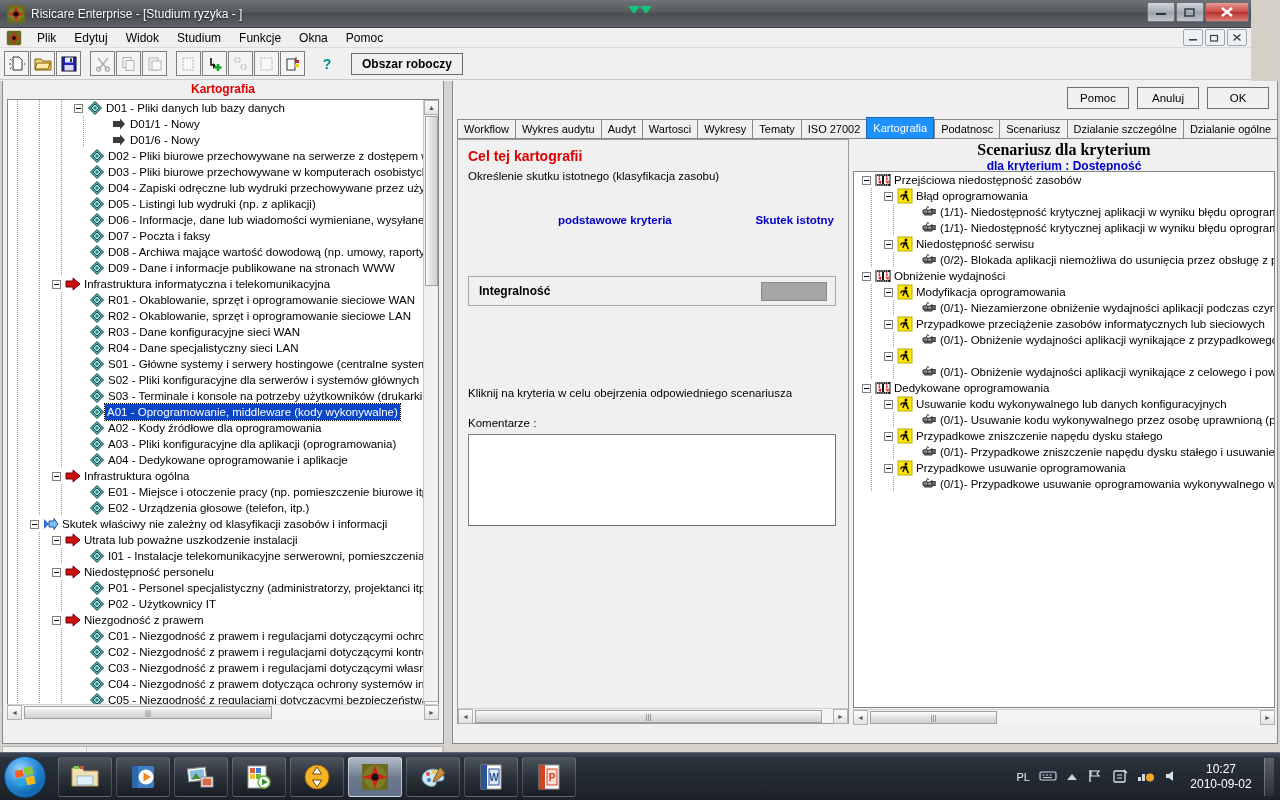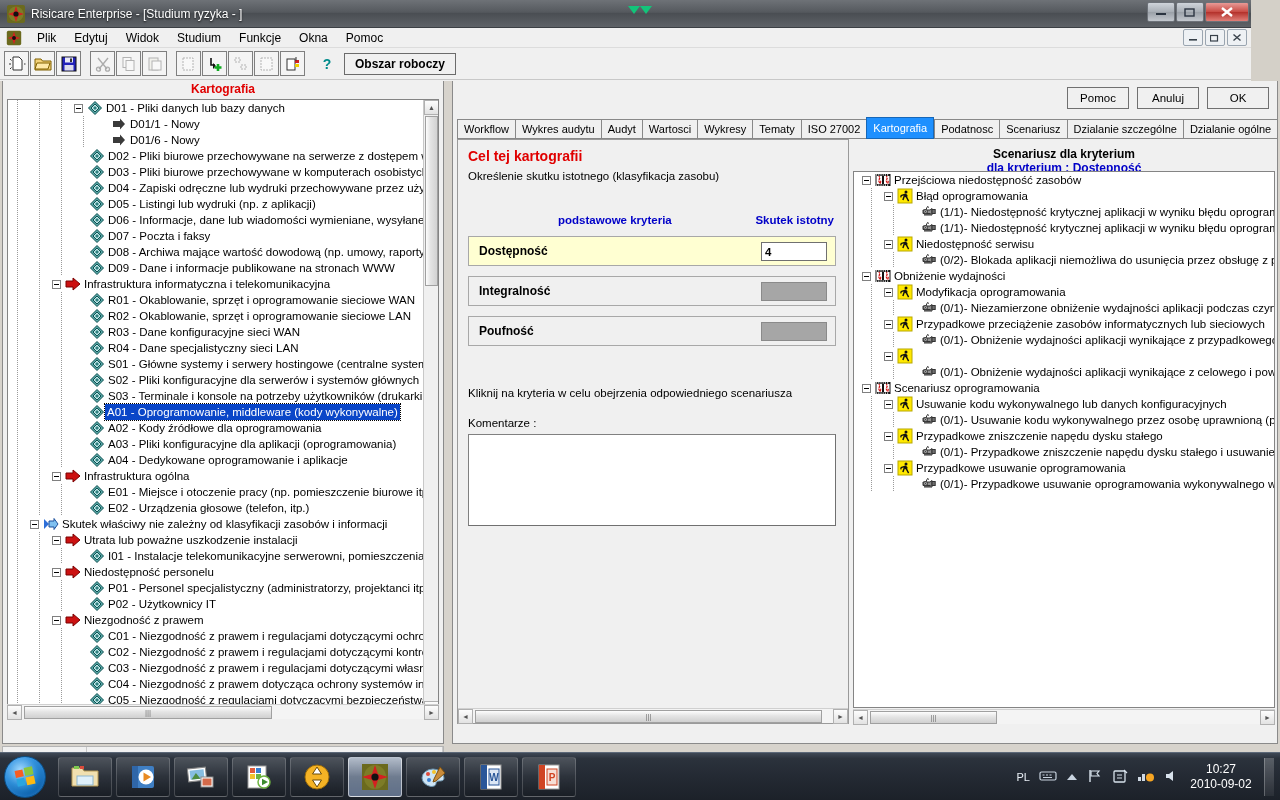--- a/index.html
+++ b/index.html
@@ -101,21 +101,21 @@
   }
   .tb-btn {
     width: 25px; height: 25px;
     border: 1px solid transparent;
     display: flex; align-items: center; justify-content: center;
     background: transparent;
   }
   .tb-btn.framed { border: 1px solid #7f7f7f; background:#f4f4f4; }
   .tb-sep { width: 7px; }
   .tb-workspace {
-    margin-left: 4px;
+    margin-left: 11px;
     height: 22px;
     padding: 0 10px;
     border: 1px solid #6b6b6b;
     background: #f0f0f0;
     display: flex; align-items: center;
     font-weight: bold; font-size: 12px; color:#000;
     font-family: "Liberation Sans", sans-serif;
   }
 
   
@@ -319,22 +319,22 @@
     background:#fff;
     border:1px solid #707070;
     border-top-color:#808080; border-left-color:#808080;
   }
 
   .content-right{
     position:absolute; left:400px; top:58px; width:422px; height:585px;
     background:#f0f0f0;
   }
   .scen-h1{
-    text-align:center; font-weight:bold; font-size:12px; color:#000;
-    margin-top:8px; font-family:Liberation Sans, sans-serif;
+    text-align:center; font-weight:bold; font-size:16px; color:#000;
+    margin-top:2px; font-family:Liberation Serif, serif;
   }
   .scen-h2{
     text-align:center; font-weight:bold; font-size:12px; color:#0000c8;
     font-family:"Liberation Sans",sans-serif;
   }
   .scen-tree{
     position:absolute; left:0; top:32px; width:422px; height:537px;
     background:#fff; border:1px solid #848484; overflow:hidden;
   }
   .scen-inner{ position:absolute; left:0; top:0; width:1000px; }
@@ -964,30 +964,22 @@
           <div class="tab">Dzialanie ogólne</div>
         </div>
 
       <div class="content-left">
         <div class="cl-inner">
           <div class="cel-title">Cel tej kartografii</div>
           <div class="cel-sub">Określenie skutku istotnego (klasyfikacja zasobu)</div>
           <div class="colhead-a">podstawowe kryteria</div>
           <div class="colhead-b">Skutek istotny</div>
 
-          <div class="crit-row active" style="top:96px">
-            <span class="cname">Dostępność</span>
-            <span class="cval">4</span>
-          </div>
           <div class="crit-row" style="top:136px">
             <span class="cname">Integralność</span>
-            <span class="cval disabled"></span>
-          </div>
-          <div class="crit-row" style="top:176px">
-            <span class="cname">Poufność</span>
             <span class="cval disabled"></span>
           </div>
 
           <div class="hint-text">Kliknij na kryteria w celu obejrzenia odpowiedniego scenariusza</div>
           <div class="comment-lbl">Komentarze :</div>
           <div class="comment-box"></div>
         </div>
 
         <div class="hscroll" style="left:0; bottom:0; right:0;">
           <div class="hbtn" style="left:0">◄</div>
@@ -1248,21 +1240,21 @@
                     <rect x="9.8" y="2.3" width="1.2" height="1.2"></rect>
                     <rect x="12" y="2.3" width="1.2" height="1.2"></rect>
                     <rect x="1" y="12.5" width="1.2" height="1.2"></rect>
                     <rect x="3.2" y="12.5" width="1.2" height="1.2"></rect>
                     <rect x="5.4" y="12.5" width="1.2" height="1.2"></rect>
                     <rect x="7.6" y="12.5" width="1.2" height="1.2"></rect>
                     <rect x="9.8" y="12.5" width="1.2" height="1.2"></rect>
                     <rect x="12" y="12.5" width="1.2" height="1.2"></rect>
                   </g>
                 </svg>
-                <span class="lbl">Scenariusz oprogramowania</span>
+                <span class="lbl">Dedykowane oprogramowania</span>
               </div>
               <div class="trow">
                 <span class="spacer" style="width: 30px; height: 16px; background-image: repeating-linear-gradient(rgb(154, 154, 154) 0px, rgb(154, 154, 154) 1px, transparent 1px, transparent 2px), repeating-linear-gradient(rgb(154, 154, 154) 0px, rgb(154, 154, 154) 1px, transparent 1px, transparent 2px); background-repeat: repeat-y; background-size: 1px 100%, 1px 100%; background-position: -5px center, 17px center;"></span>
                 <span class="plus"></span>
                 <span class="dots" style="width: 4px;"></span>
                 <svg class="ico" width="16" height="16" viewBox="0 0 16 16">
                   <rect x="1" y="1" width="14" height="14" fill="#ffe800" stroke="#b8a800"></rect>
                   <g fill="#111">
                     <circle cx="9" cy="4" r="1.5"></circle>
                     <path d="M8.4 5.5 l2.1 1.5 l-0.2 2.1 l1.9 3.6 l-1.2 0.7 l-2.1 -3.8 l-1.1 -0.9 l-1.2 3.5 l-1.4 -0.4 l1.5 -4.4 l-1.9 0.6 l-0.4 1.6 l-1.3 -0.3 l0.6 -2.4 z"></path>

